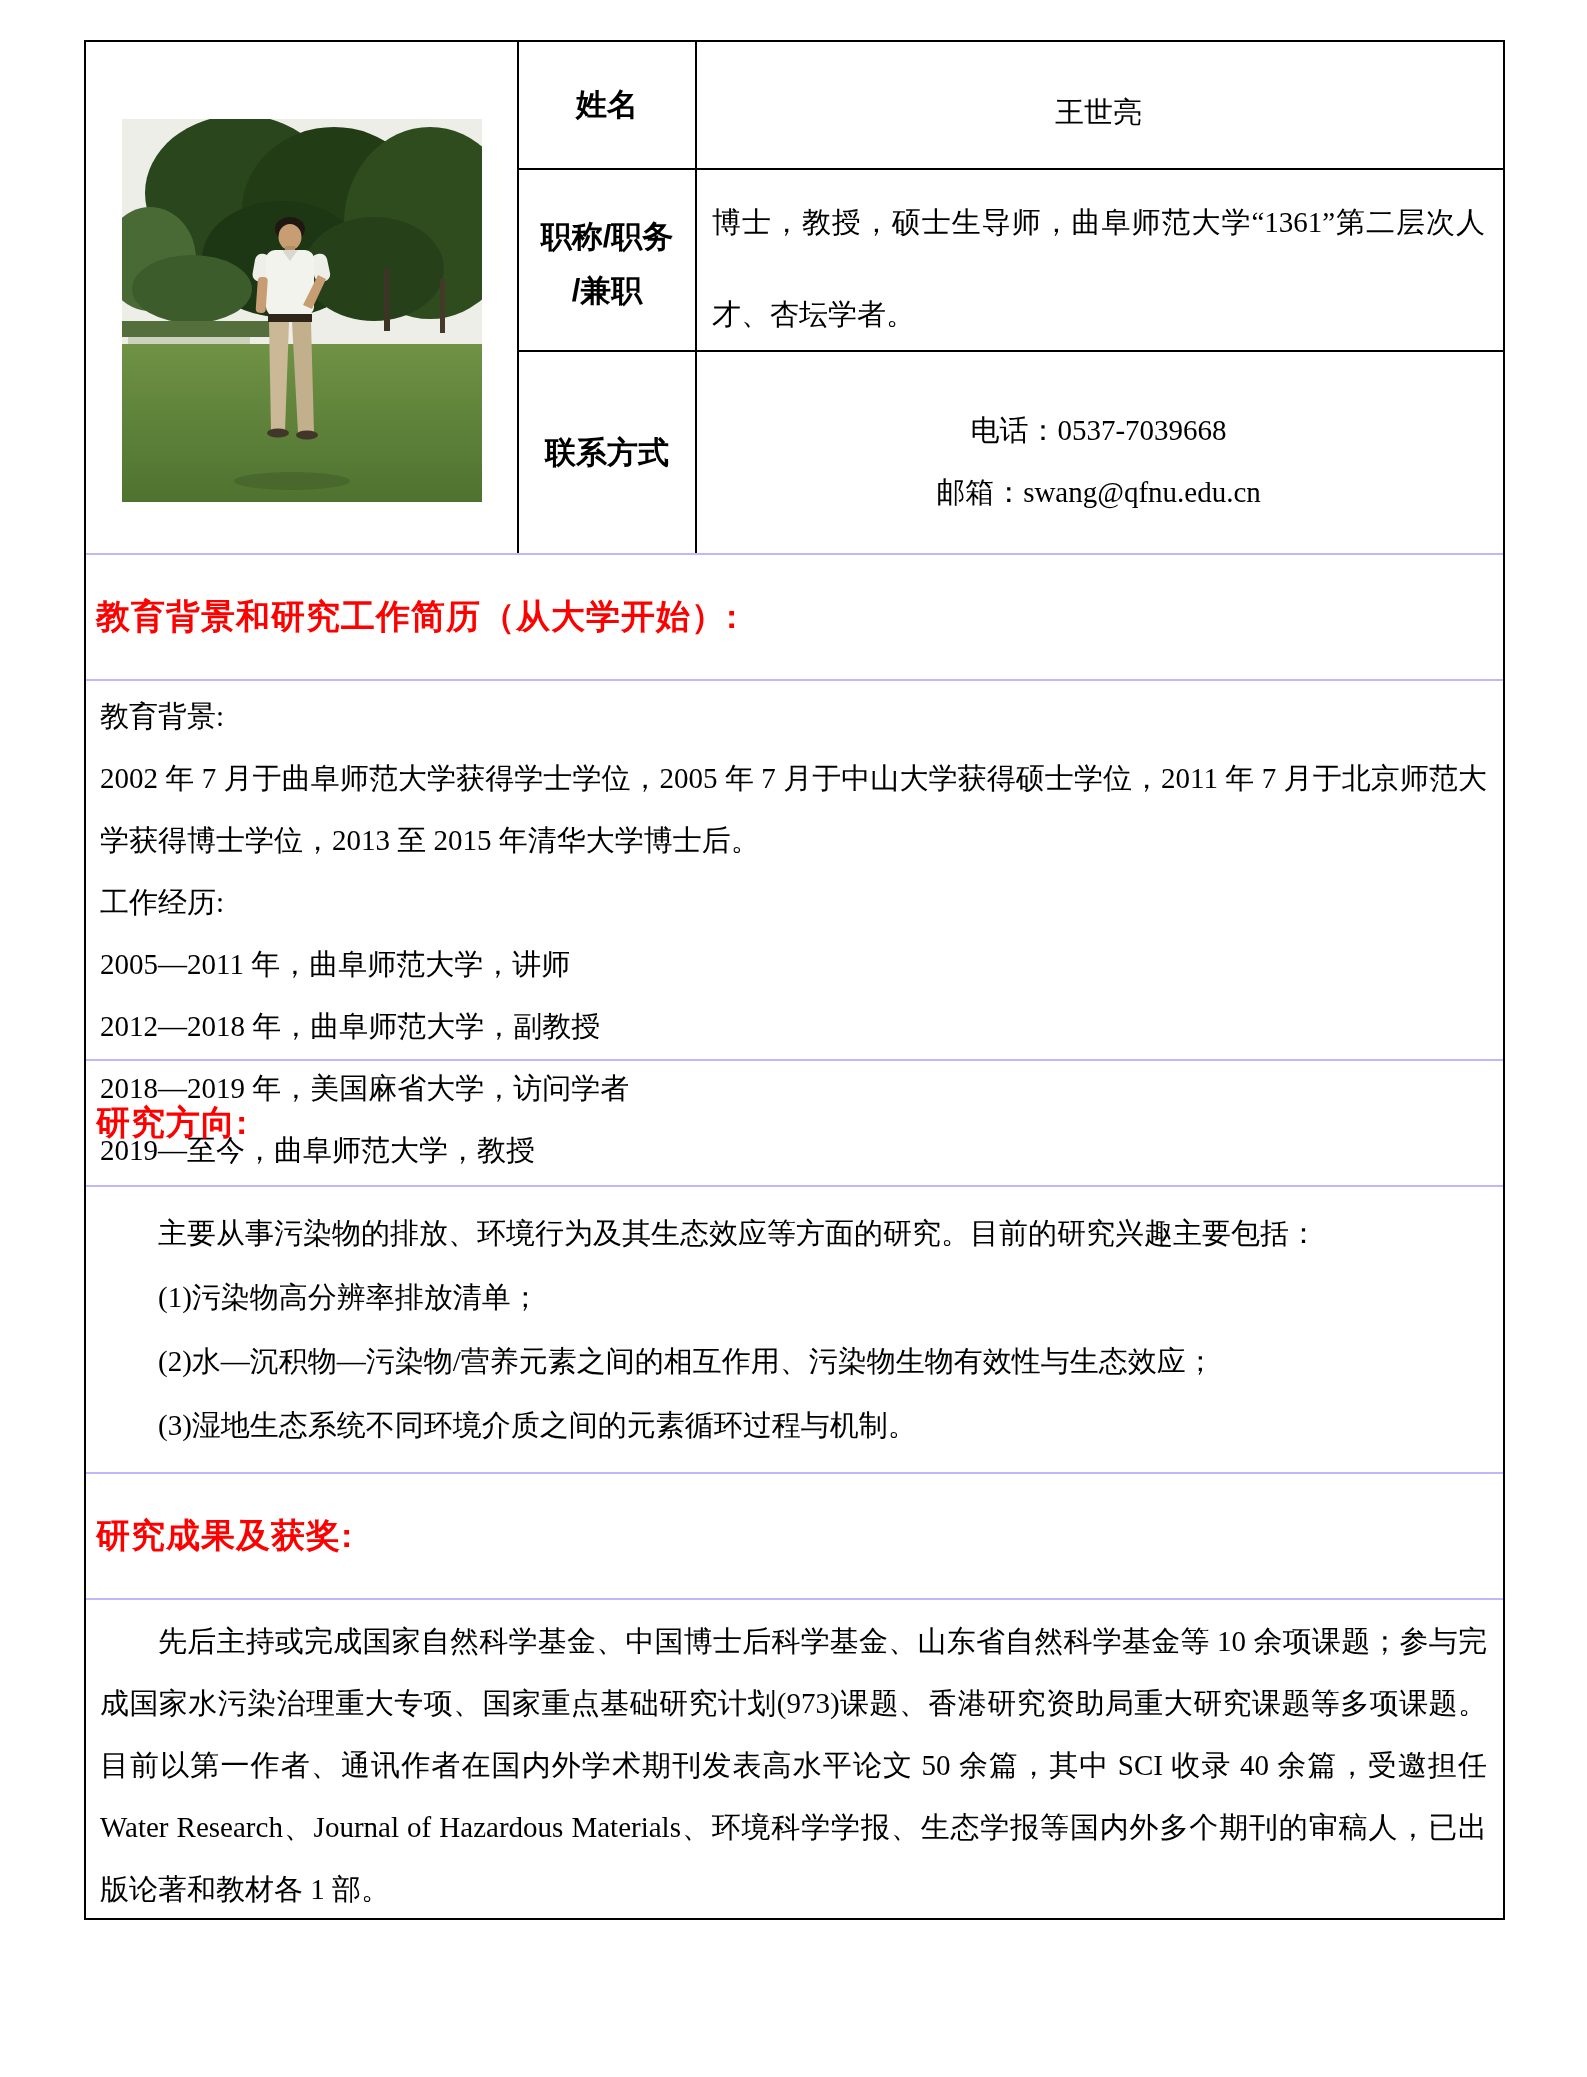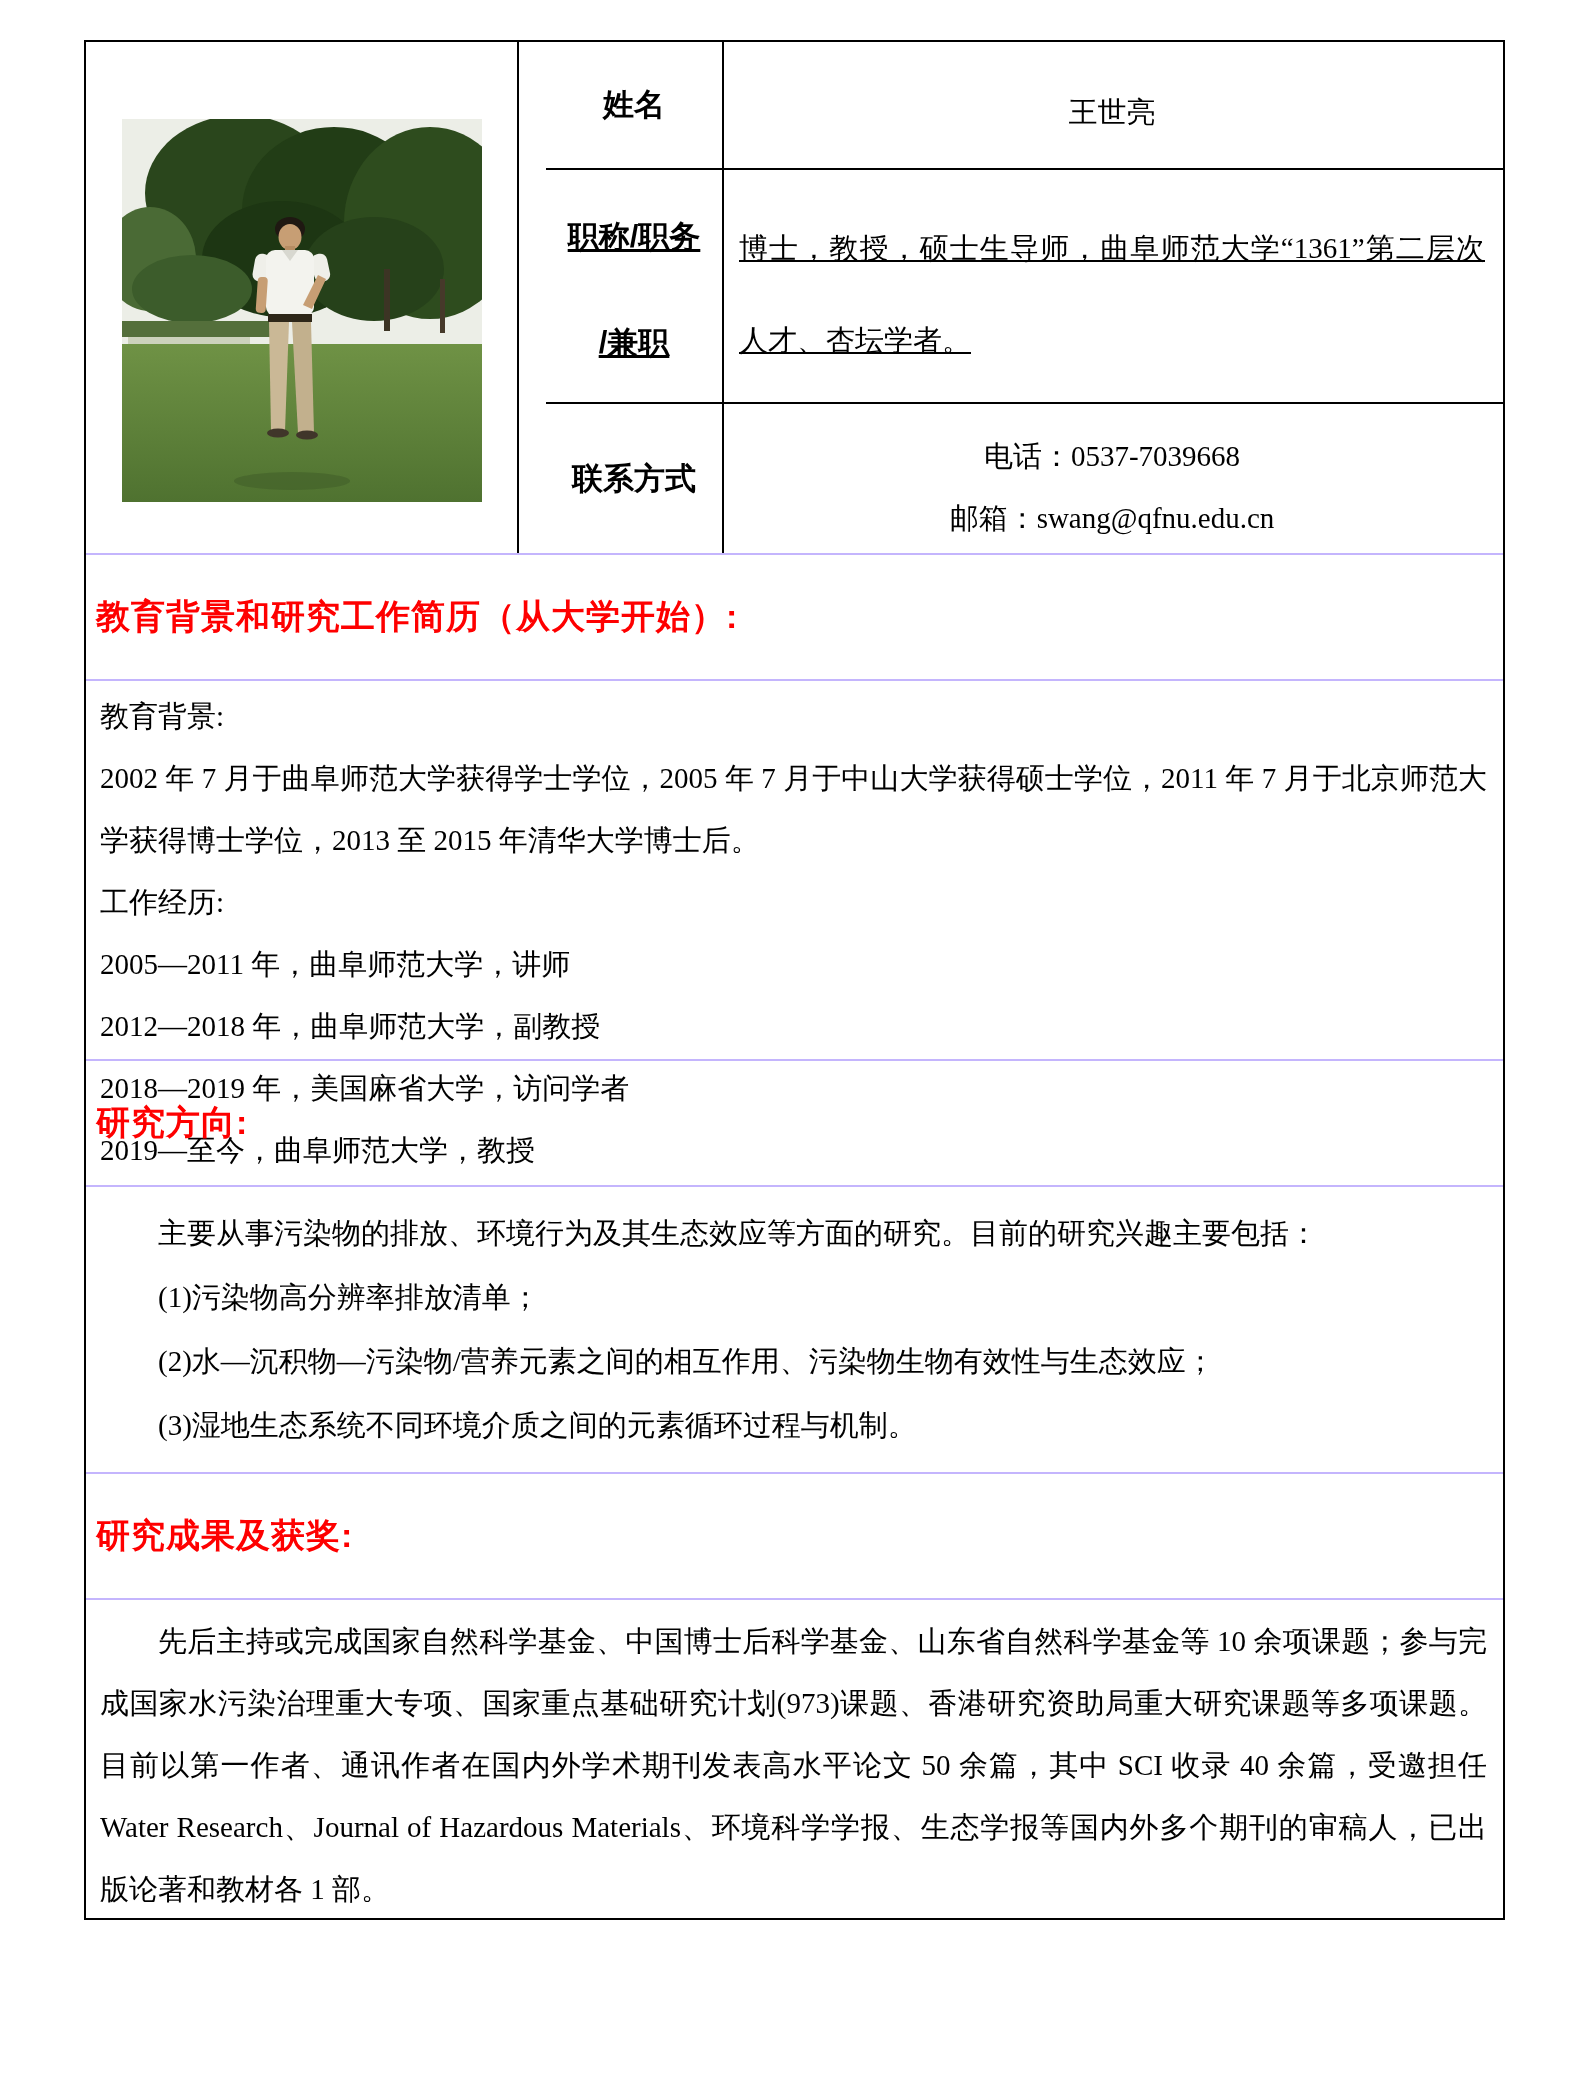--- a/index.html
+++ b/index.html
@@ -6,25 +6,25 @@
   html,body { width:1587px; height:2077px; background:#ffffff; }
   body { position:relative; font-family:"Liberation Serif","DejaVu Serif",serif; color:#000; }
 
   .doc { position:absolute; left:84px; top:40px; width:1421px; border:2px solid #000; background:#fff; }
   .doc > * + * { border-top:2px solid #c4b5fd; }
 
   
   .info-row { display:flex; height:511px; }
   .photo-cell { width:433px; border-right:2px solid #000; display:flex; justify-content:center; align-items:flex-start; }
   .photo { margin-top:77px; display:block; }
-  .info-grid { flex:1; display:flex; flex-direction:column;margin-left:27px; }
+  .info-grid { flex:1; display:flex; flex-direction:column; }
   .irow { display:flex; }
   .irow + .irow { border-top:2px solid #000; }
   .irow1 { height:126px; }
-  .irow2 { height:234px;text-decoration:underline; }
+  .irow2 { height:182px; }
   .irow3 { flex:1; }
   .label-cell { width:178px; border-right:2px solid #000; display:flex; align-items:center; justify-content:center;
                 font-family:"Liberation Sans","DejaVu Sans",sans-serif; font-weight:bold; font-size:31px; text-align:center; }
   .label-two { flex-direction:column; justify-content:space-between; padding:46px 0 38px; }
   .value-cell { flex:1; display:flex; flex-direction:column; justify-content:center; padding:16px 18px 0 15px; font-size:29px;align-items:center; }
   .title-text { line-height:92px; text-align:justify; }
   .contact-line { line-height:62px; }
 
   
   .heading-row { height:126px; display:flex; align-items:center; padding-left:10px;

